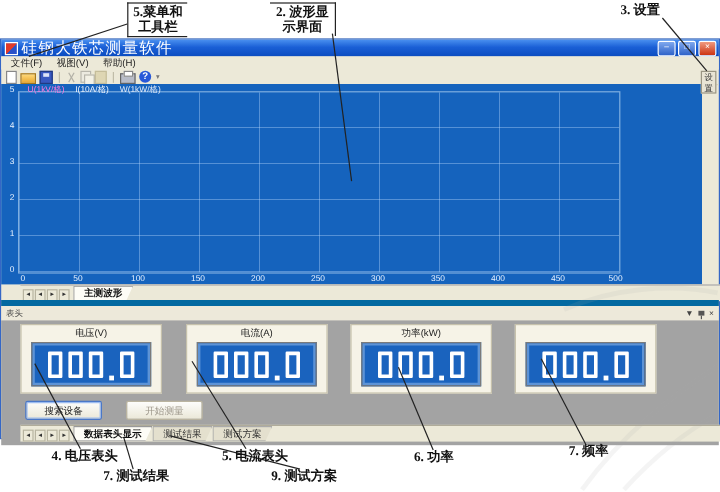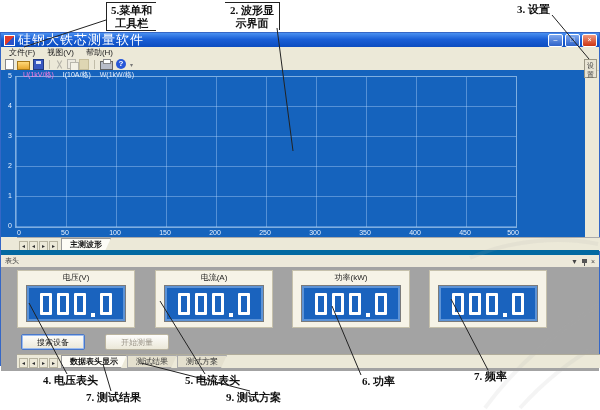--- a/index.html
+++ b/index.html
@@ -254,16 +254,16 @@
   <div>5.菜单和</div>
     <div>工具栏</div>
 </div>
 <div class="ann bk-right" style="left:225px;top:2px">
   <div>2. 波形显</div>
     <div>示界面</div>
 </div>
 <div class="ann" style="left:517px;top:3px">3. 设置</div>
 <div class="ann" style="left:43px;top:374px">4. 电压表头</div>
 <div class="ann" style="left:185px;top:374px">5. 电流表头</div>
-<div class="ann" style="left:362px;top:375px">6. 功率</div>
+<div class="ann" style="left:345px;top:375px">6. 功率</div>
 <div class="ann" style="left:474px;top:370px">7. 频率</div>
 <div class="ann" style="left:86px;top:391px">7. 测试结果</div>
 <div class="ann" style="left:226px;top:391px">9. 测试方案</div>
 
 </body></html>

